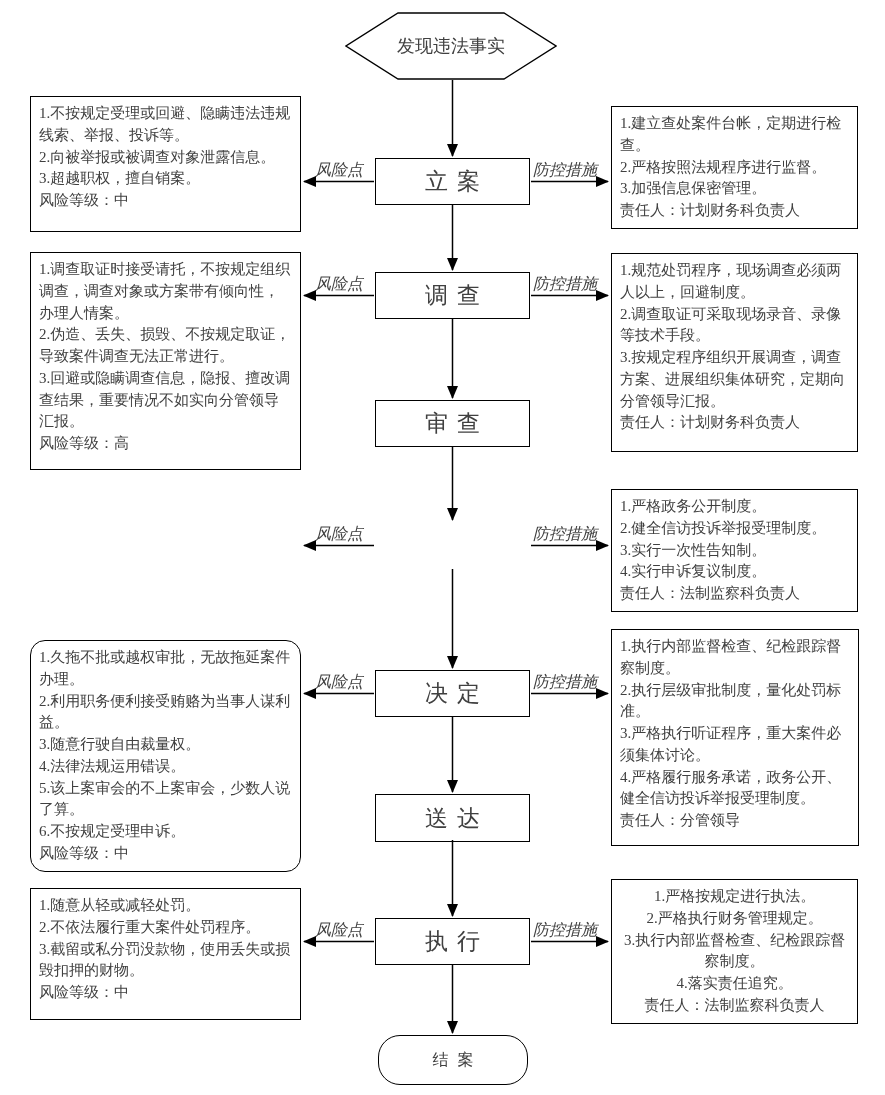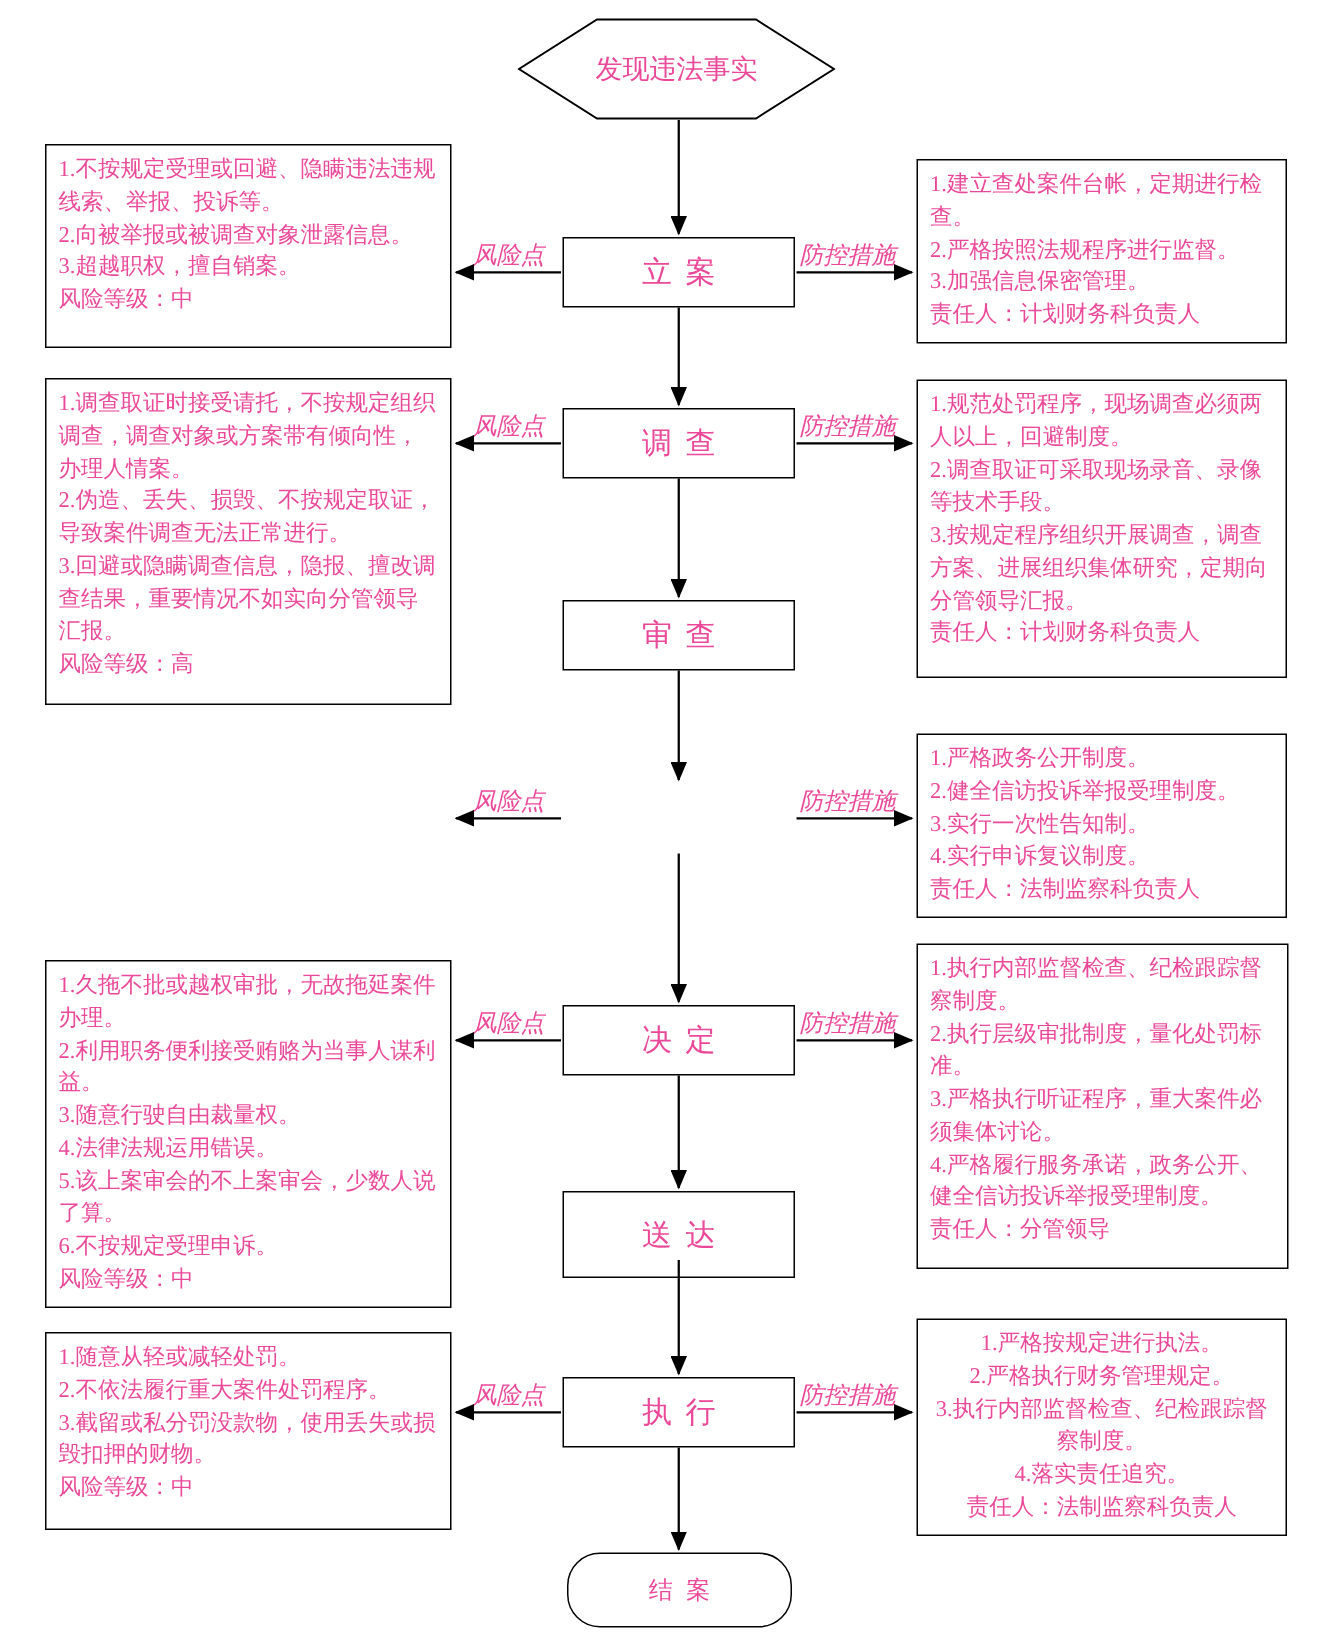--- a/index.html
+++ b/index.html
@@ -1,21 +1,21 @@
 <!DOCTYPE html>
 <html><head>
 <meta charset="utf-8">
 <style>
   html,body{margin:0;padding:0;background:#fff;}
   .canvas{
     position:relative;width:885px;height:1095px;background:#fff;
-    font-family:"Liberation Serif","DejaVu Serif",serif;color:#ec4899;overflow:hidden;
+    font-family:"Liberation Serif","DejaVu Serif",serif;color:#404040;overflow:hidden;
   }
   .box{position:absolute;border:1px solid #000;background:#fff;box-sizing:border-box;}
-  .step{display:flex;align-items:center;justify-content:center;font-size:20px;}
+  .step{display:flex;align-items:center;justify-content:center;font-size:23px;}
   .step .lbl{letter-spacing:9px;margin-right:-9px;white-space:nowrap;}
   .terminal{display:flex;align-items:center;justify-content:center;font-size:16px;border-radius:22px;}
   .terminal .lbl{letter-spacing:9px;margin-right:-9px;white-space:nowrap;}
   .textbox{font-size:15px;line-height:1.45;padding:6px 8px;white-space:pre-line;}
   .arrow-label{position:absolute;font-size:16px;white-space:nowrap;font-style:italic;}
   .overlay{position:absolute;left:0;top:0;pointer-events:none;}
   .hexwrap{position:absolute;left:345px;top:12px;width:212px;height:68px;}
   .hexwrap .hextext{
     position:absolute;left:0;top:0;width:100%;height:100%;
     display:flex;align-items:center;justify-content:center;font-size:18px;
@@ -38,40 +38,40 @@
   </div>
   <div class="box step" style="left:375px;top:272px;width:155px;height:47px;">
     <span class="lbl">调查</span>
   </div>
   <div class="box step" style="left:375px;top:400px;width:155px;height:47px;">
     <span class="lbl">审查</span>
   </div>
   <div class="box step" style="left:375px;top:670px;width:155px;height:47px;">
     <span class="lbl">决定</span>
   </div>
-  <div class="box step" style="left:375px;top:794px;width:155px;height:58px;">
+  <div class="box step" style="left:375px;top:794px;width:155px;height:48px;">
     <span class="lbl">送达</span>
   </div>
   <div class="box step" style="left:375px;top:918px;width:155px;height:47px;">
     <span class="lbl">执行</span>
   </div>
 
   <div class="box terminal" style="left:378px;top:1035px;width:150px;height:50px;">
     <span class="lbl">结案</span>
   </div>
 
   <div class="box textbox" style="left:30px;top:96px;width:271px;min-height:136px;">1.不按规定受理或回避、隐瞒违法违规线索、举报、投诉等。
 2.向被举报或被调查对象泄露信息。
 3.超越职权，擅自销案。
 风险等级：中</div>
   <div class="box textbox" style="left:30px;top:252px;width:271px;min-height:218px;">1.调查取证时接受请托，不按规定组织调查，调查对象或方案带有倾向性，办理人情案。
 2.伪造、丢失、损毁、不按规定取证，导致案件调查无法正常进行。
 3.回避或隐瞒调查信息，隐报、擅改调查结果，重要情况不如实向分管领导汇报。
 风险等级：高</div>
-  <div class="box textbox" style="left:30px;top:640px;width:271px;min-height:215px;">1.久拖不批或越权审批，无故拖延案件办理。
+  <div class="box textbox" style="left:30px;top:640px;width:271px;min-height:215px;border-radius:15px;">1.久拖不批或越权审批，无故拖延案件办理。
 2.利用职务便利接受贿赂为当事人谋利益。
 3.随意行驶自由裁量权。
 4.法律法规运用错误。
 5.该上案审会的不上案审会，少数人说了算。
 6.不按规定受理申诉。
 风险等级：中</div>
   <div class="box textbox" style="left:30px;top:888px;width:271px;min-height:132px;">1.随意从轻或减轻处罚。
 2.不依法履行重大案件处罚程序。
 3.截留或私分罚没款物，使用丢失或损毁扣押的财物。
 风险等级：中</div>

